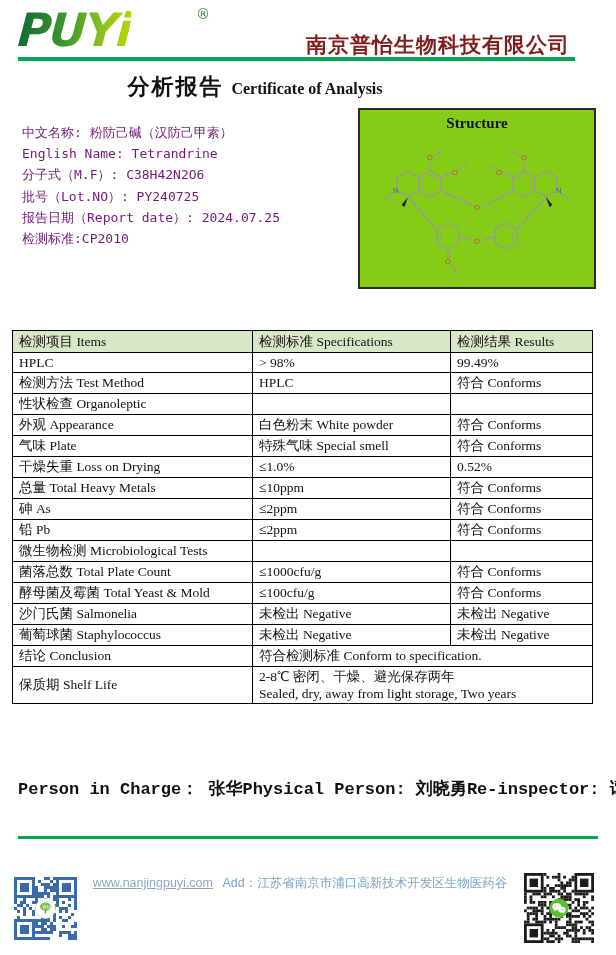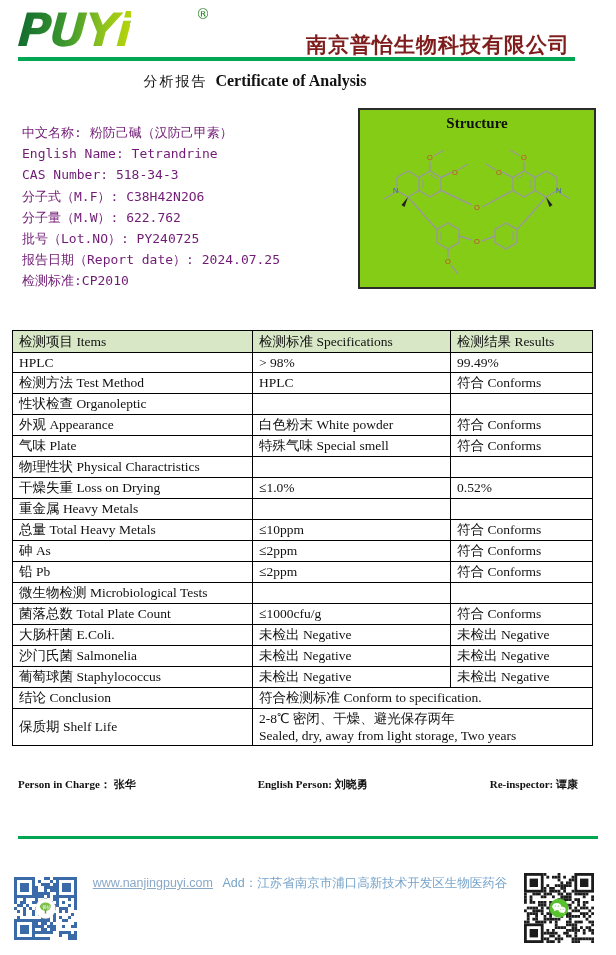--- a/index.html
+++ b/index.html
@@ -20,21 +20,21 @@
   .reg-mark { position:absolute; left:178px; top:2px; font-family:"DejaVu Sans", sans-serif;
     font-size:14px; color:#2e8b2e; font-style:normal; }
   .company-name { position:absolute; right:46px; top:31px;
     font-family:"DejaVu Sans", sans-serif; font-weight:bold; font-size:21px;
     color:#7f1d1d; letter-spacing:1px; }
   .rule { position:absolute; background:#00a651; }
   .rule-top { left:18px; top:57px; width:557px; height:4px; }
   .rule-bottom { left:18px; top:836px; width:580px; height:3px; }
 
   .doc-title { position:absolute; left:0; top:72px; width:510px; text-align:center; }
-  .doc-title .cn { font-family:"DejaVu Sans", sans-serif; font-weight:normal; font-size:14px; letter-spacing:2px; }
+  .doc-title .cn { font-family:"DejaVu Sans", sans-serif; font-weight:bold; font-size:22px; letter-spacing:2px; }
   .doc-title .en { font-family:"Liberation Serif", serif; font-weight:bold; font-size:16px; margin-left:4px; }
 
   
   .info-block { position:absolute; left:22px; top:122px; width:330px; }
   .info-line { font-family:"DejaVu Sans Mono", monospace; font-size:13px; line-height:21.2px;
     white-space:nowrap; color:#701a75; }
 
   
   .structure-box { position:absolute; left:358px; top:108px; width:238px; height:181px;
     border:2px solid #2b2b2b; background:#84cc16; }
@@ -48,21 +48,21 @@
     font-family:"Liberation Serif", serif; font-size:13.5px; }
   table.coa th, table.coa td { border:1px solid #000; padding:1px 6px; height:20px;
     text-align:left; vertical-align:middle; overflow:hidden; white-space:nowrap; }
   table.coa th { background:#d8e7c6; font-weight:normal; height:22px;margin-left:29px; }
   td.center-cell { text-align:center; white-space:normal; }
   tr.tall-row td { height:37px; }
 
   
   .signature { position:absolute; left:18px; top:777px; width:560px;
     display:flex; justify-content:space-between;
-    font-family:Liberation Serif, serif; font-weight:bold; font-size:11px; white-space:nowrap;text-align:center; }
+    font-family:Liberation Mono, monospace; font-weight:bold; font-size:17px; white-space:nowrap;text-align:center; }
 
   
   .footer-text { position:absolute; left:90px; top:875px; width:420px; text-align:center;
     font-family:"Liberation Sans", sans-serif; font-size:12.5px; white-space:nowrap; }
   .footer-url { color:#8aa9c8; text-decoration:underline; }
   .footer-addr { color:#76a3c9; margin-left:6px; }
   .qr { position:absolute; }
   .qr-left { left:14px; top:877px; width:63px; height:63px; }
   .qr-right { left:524px; top:873px; width:70px; height:70px; }
   .qr-logo { position:absolute; pointer-events:none; }
@@ -82,23 +82,21 @@
   <div class="rule rule-top"></div>
 
   <div class="doc-title">
     <span class="cn">分析报告</span>
     <span class="en">Certificate of Analysis</span>
   </div>
 
   <div class="info-block">
     <div class="info-line">中文名称: 粉防己碱（汉防己甲素）</div>
     <div class="info-line">English Name: Tetrandrine</div>
-    <div class="info-line">CAS Number: 518-34-3</div>
     <div class="info-line">分子式（M.F）: C38H42N2O6</div>
-    <div class="info-line">分子量（M.W）: 622.762</div>
     <div class="info-line">批号（Lot.NO）: PY240725</div>
     <div class="info-line">报告日期（Report date）: 2024.07.25</div>
     <div class="info-line">检测标准:CP2010</div>
   </div>
 
   <div class="structure-box">
     <div class="structure-title">Structure</div>
     <svg class="structure-svg" width="218" height="148" viewBox="0 0 218 148" xmlns="http://www.w3.org/2000/svg">
       <g stroke="#9a9a9a" stroke-width="1.4" fill="none">
 
@@ -194,35 +192,25 @@
           <td>外观 Appearance</td>
           <td>白色粉末 White powder</td>
           <td>符合 Conforms</td>
         </tr>
         <tr>
           <td>气味 Plate</td>
           <td>特殊气味 Special smell</td>
           <td>符合 Conforms</td>
         </tr>
         <tr>
-          <td>物理性状 Physical Charactristics</td>
-          <td></td>
-          <td></td>
-        </tr>
-        <tr>
           <td>干燥失重 Loss on Drying</td>
           <td>≤1.0%</td>
           <td>0.52%</td>
         </tr>
         <tr>
-          <td>重金属 Heavy Metals</td>
-          <td></td>
-          <td></td>
-        </tr>
-        <tr>
           <td>总量 Total Heavy Metals</td>
           <td>≤10ppm</td>
           <td>符合 Conforms</td>
         </tr>
         <tr>
           <td>砷 As</td>
           <td>≤2ppm</td>
           <td>符合 Conforms</td>
         </tr>
         <tr>
@@ -234,23 +222,23 @@
           <td>微生物检测 Microbiological Tests</td>
           <td></td>
           <td></td>
         </tr>
         <tr>
           <td>菌落总数 Total Plate Count</td>
           <td>≤1000cfu/g</td>
           <td>符合 Conforms</td>
         </tr>
         <tr>
-          <td>大肠杆菌 E.Coli.</td>
-          <td>未检出 Negative</td>
-          <td>未检出 Negative</td>
+          <td>酵母菌及霉菌 Total Yeast &amp; Mold</td>
+          <td>≤100cfu/g</td>
+          <td>符合 Conforms</td>
         </tr>
         <tr>
           <td>沙门氏菌 Salmonelia</td>
           <td>未检出 Negative</td>
           <td>未检出 Negative</td>
         </tr>
         <tr>
           <td>葡萄球菌 Staphylococcus</td>
           <td>未检出 Negative</td>
           <td>未检出 Negative</td>
@@ -264,21 +252,21 @@
           <td colspan="2" class="center-cell">
             <div>2-8℃ 密闭、干燥、避光保存两年</div>
             <div>Sealed, dry, away from light storage,  Two years</div>
           </td>
         </tr>
       </tbody>
   </table>
 
   <div class="signature">
     <span>Person in Charge： 张华</span>
-    <span>English Person: 刘晓勇</span>
+    <span>Physical Person: 刘晓勇</span>
     <span>Re-inspector: 谭康</span>
   </div>
 
   <div class="rule rule-bottom"></div>
 
   <div class="qr qr-left" id="qr-left"><svg width="63" height="63" xmlns="http://www.w3.org/2000/svg">
         <rect width="63" height="63" fill="#fff"></rect>
         <rect x="30.00" y="0.00" width="3.00" height="3.00" fill="#3a6ba8"></rect>
         <rect x="33.00" y="0.00" width="3.00" height="3.00" fill="#3a6ba8"></rect>
         <rect x="39.00" y="0.00" width="3.00" height="3.00" fill="#3a6ba8"></rect>

